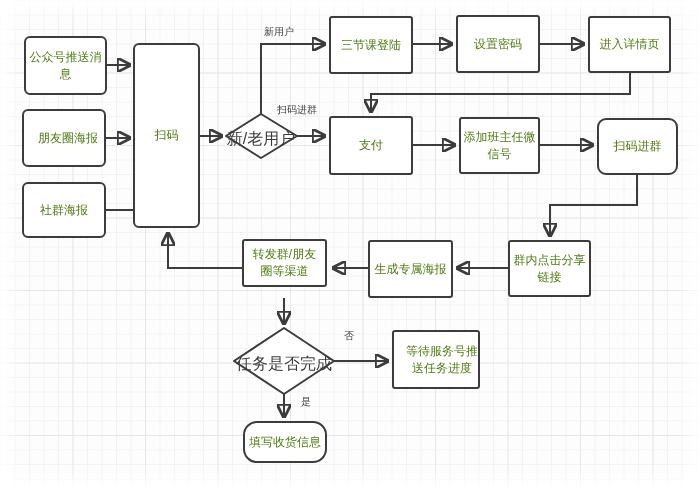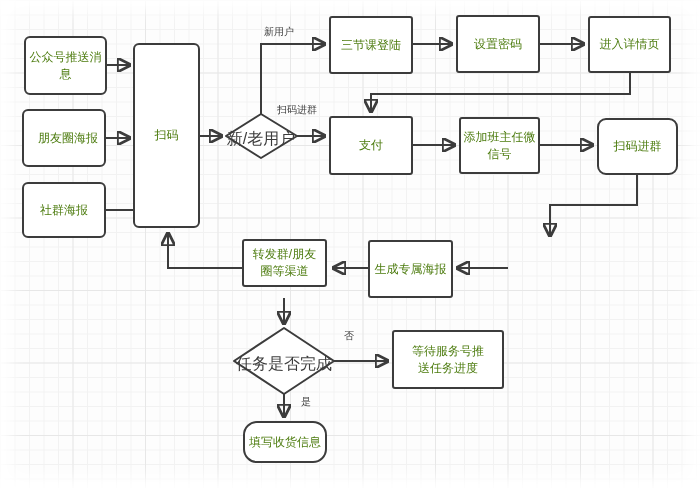--- a/index.html
+++ b/index.html
@@ -92,25 +92,27 @@
 
   <div class="node r3" style="left:329px;top:16px;width:84px;height:58px;"><span>三节课登陆</span></div>
   <div class="node r3" style="left:456px;top:15px;width:84px;height:58px;"><span>设置密码</span></div>
   <div class="node r3" style="left:588px;top:16px;width:83px;height:57px;"><span>进入详情页</span></div>
 
   <div class="node r3" style="left:329px;top:116px;width:84px;height:59px;"><span>支付</span></div>
   <div class="node r3" style="left:459px;top:117px;width:81px;height:57px;"><span>添加班主任微
 信号</span></div>
   <div class="node r9" style="left:597px;top:118px;width:81px;height:57px;"><span>扫码进群</span></div>
 
+  <div class="node r3" style="left:508px;top:240px;width:83px;height:57px;"><span>群内点击分享
+链接</span></div>
   <div class="node r3" style="left:368px;top:240px;width:85px;height:58px;align-items:center;"><span>生成专属海报</span></div>
   <div class="node r3" style="left:242px;top:239px;width:85px;height:48px;"><span>转发群/朋友
 圈等渠道</span></div>
 
-  <div class="node r3" style="left:392px;top:330px;width:112px;height:59px;"><span>等待服务号推
+  <div class="node r3" style="left:392px;top:330px;width:88px;height:59px;justify-content:flex-end;"><span>等待服务号推
 送任务进度</span></div>
   <div class="node r3" style="left:243px;top:421px;width:84px;height:42px;border-radius:14px;"><span>填写收货信息</span></div>
 
   <div class="dlabel" style="left:201px;top:129px;">新/老用户</div>
   <div class="dlabel" style="left:224px;top:354px;">任务是否完成</div>
 
   <div class="elabel" style="left:264px;top:25px;">新用户</div>
   <div class="elabel" style="left:277px;top:103px;">扫码进群</div>
   <div class="elabel" style="left:344px;top:329px;">否</div>
   <div class="elabel" style="left:301px;top:395px;">是</div>

